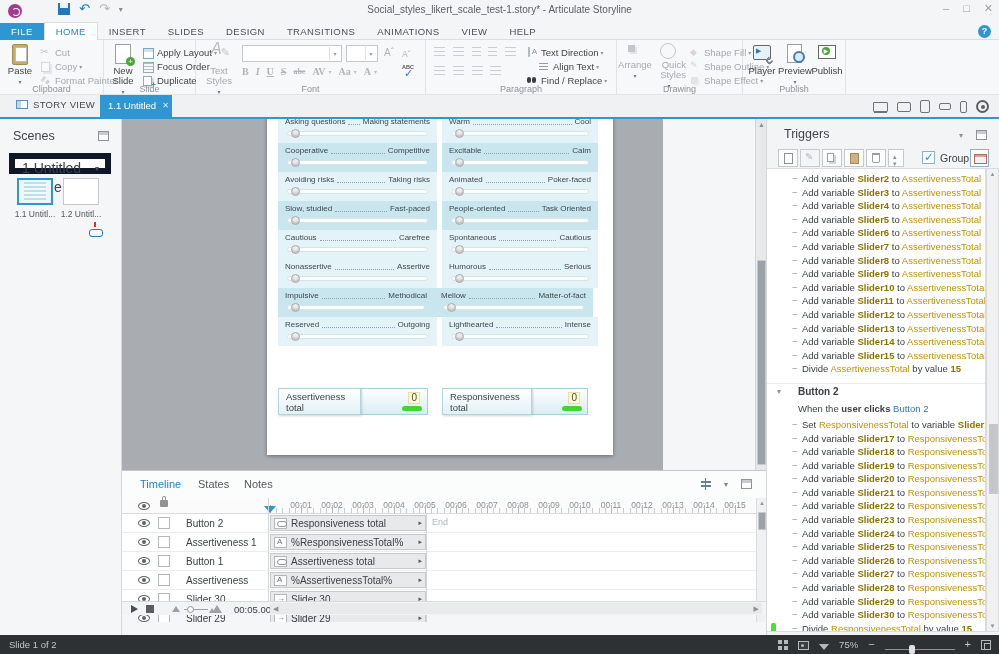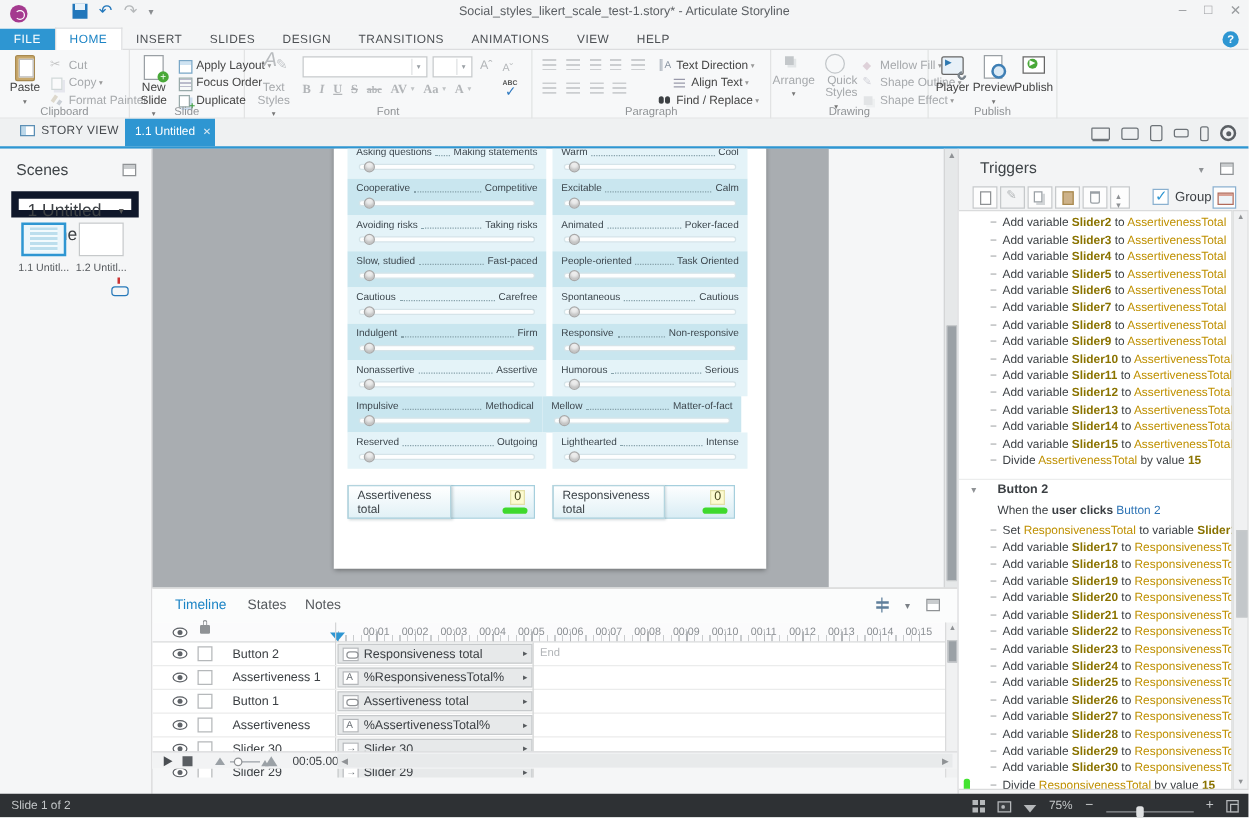--- a/index.html
+++ b/index.html
@@ -383,21 +383,21 @@
         <span>Arrange</span>
           <span class="caret">▾</span>
       </div>
       <div class="bigbtn dis" style="left:36px;width:32px;">
         <span class="mi" style="width:16px;height:16px;border:1px solid #c3c7ca;border-radius:50%;"></span>
         <span style="width:34px;text-align:right;">Quick Styles</span>
           <span class="caret">▾</span>
       </div>
       <div class="smallrow dis" style="left:72px;top:6px;">
           <span class="mi mi-fill dim"></span>
-          <span>Mellow Fill</span>
+          <span>Shape Fill</span>
           <span class="caret">▾</span>
         </div>
       <div class="smallrow dis" style="left:72px;top:20px;">
           <span class="mi mi-outl dim"></span>
           <span>Shape Outline</span>
           <span class="caret">▾</span>
         </div>
       <div class="smallrow dis" style="left:72px;top:34px;">
           <span class="mi mi-eff dim"></span>
           <span>Shape Effect</span>
@@ -558,42 +558,20 @@
                 </div>
                 <div class="sldr">
                   <span class="knob"></span>
                 </div>
               </div>
               <div class="lcell c2">
                 <div class="pair">
                   <span>Spontaneous</span>
                   <span class="lead"></span>
                   <span>Cautious</span>
-                </div>
-                <div class="sldr">
-                  <span class="knob"></span>
-                </div>
-              </div>
-            </div>
-            <div class="lrow dark">
-              <div class="lcell c1">
-                <div class="pair">
-                  <span>Indulgent</span>
-                  <span class="lead"></span>
-                  <span>Firm</span>
-                </div>
-                <div class="sldr">
-                  <span class="knob"></span>
-                </div>
-              </div>
-              <div class="lcell c2">
-                <div class="pair">
-                  <span>Responsive</span>
-                  <span class="lead"></span>
-                  <span>Non-responsive</span>
                 </div>
                 <div class="sldr">
                   <span class="knob"></span>
                 </div>
               </div>
             </div>
             <div class="lrow light">
               <div class="lcell c1">
                 <div class="pair">
                   <span>Nonassertive</span>

